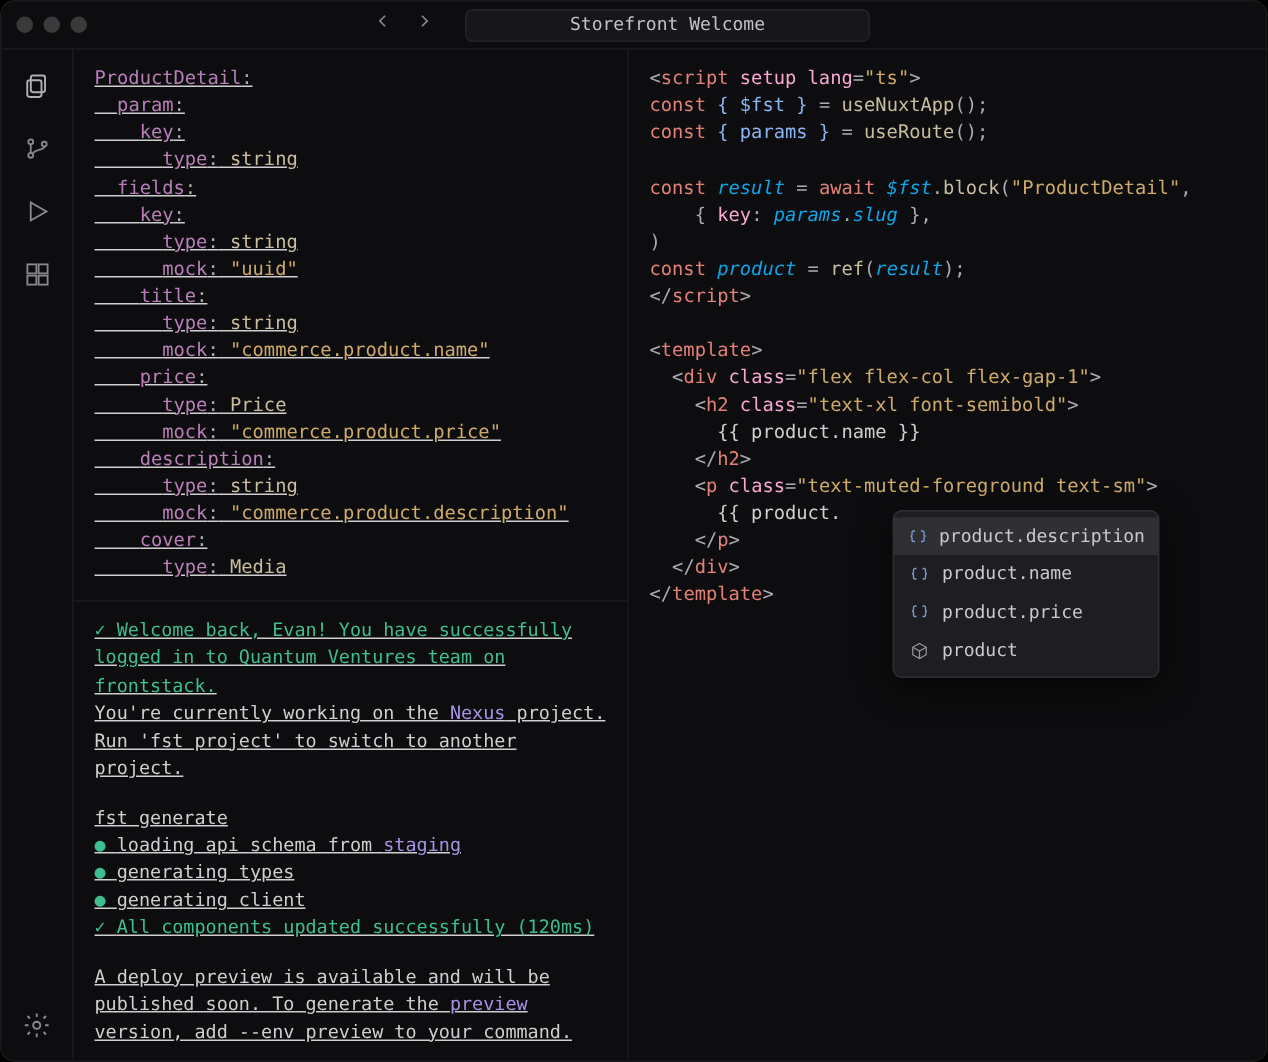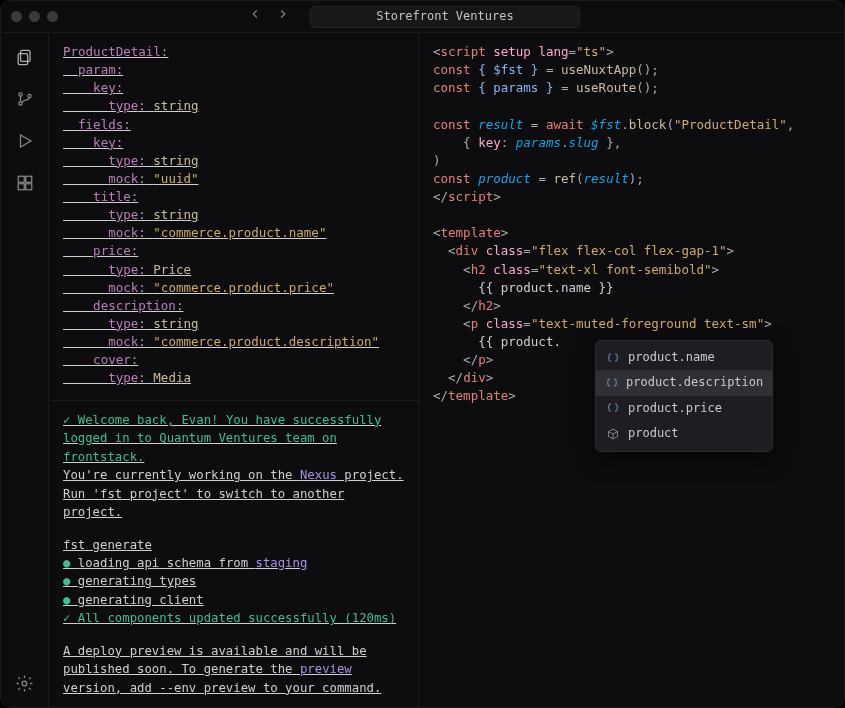--- a/index.html
+++ b/index.html
@@ -182,21 +182,21 @@
             <polyline points="15 18 9 12 15 6"></polyline>
           </svg>
       </span>
       <span>
         <svg width="14" height="14" viewBox="0 0 24 24" fill="none" stroke="currentColor" stroke-width="2">
             <polyline points="9 18 15 12 9 6"></polyline>
           </svg>
       </span>
     </div>
     <div class="addr">
-      <span>Storefront Ventures</span>
+      <span>Storefront Welcome</span>
     </div>
   </div>
 
   <div class="body">
 
     <div class="sidebar">
       <div class="icon">
         <svg width="19" height="19" viewBox="0 0 24 24" fill="none" stroke="#b0b0b4" stroke-width="1.6">
             <rect x="7" y="3" width="12" height="14" rx="2"></rect>
             <rect x="4" y="7" width="12" height="14" rx="2"></rect>
@@ -287,35 +287,35 @@
       <span class="mustache">{{ product.name }}</span>
     <span class="punct">&lt;/</span><span class="tag">h2</span><span class="punct">&gt;</span>
     <span class="punct">&lt;</span><span class="tag">p</span> <span class="attr">class</span><span class="punct">=</span><span class="str">"text-muted-foreground text-sm"</span><span class="punct">&gt;</span>
       <span class="mustache">{{ product.</span>
     <span class="punct">&lt;/</span><span class="tag">p</span><span class="punct">&gt;</span>
   <span class="punct">&lt;/</span><span class="tag">div</span><span class="punct">&gt;</span>
 <span class="punct">&lt;/</span><span class="tag">template</span><span class="punct">&gt;</span>
 </div>
 
       <div class="popup" id="autocomplete">
+          <div class="popup-item sel">
+            <span class="pi-icon">
+              <svg width="12" height="12" viewBox="0 0 24 24" fill="none" stroke="#7b9cd0" stroke-width="1.8">
+                <path d="M8 4H6a2 2 0 0 0-2 2v3a2 2 0 0 1-2 2 2 2 0 0 1 2 2v3a2 2 0 0 0 2 2h2M16 4h2a2 2 0 0 1 2 2v3a2 2 0 0 0 2 2 2 2 0 0 0-2 2v3a2 2 0 0 1-2 2h-2"></path>
+              </svg>
+            </span>
+            <span>product.description</span>
+          </div>
           <div class="popup-item">
             <span class="pi-icon">
               <svg width="12" height="12" viewBox="0 0 24 24" fill="none" stroke="#7b9cd0" stroke-width="1.8">
                 <path d="M8 4H6a2 2 0 0 0-2 2v3a2 2 0 0 1-2 2 2 2 0 0 1 2 2v3a2 2 0 0 0 2 2h2M16 4h2a2 2 0 0 1 2 2v3a2 2 0 0 0 2 2 2 2 0 0 0-2 2v3a2 2 0 0 1-2 2h-2"></path>
               </svg>
             </span>
             <span>product.name</span>
-          </div>
-          <div class="popup-item sel">
-            <span class="pi-icon">
-              <svg width="12" height="12" viewBox="0 0 24 24" fill="none" stroke="#7b9cd0" stroke-width="1.8">
-                <path d="M8 4H6a2 2 0 0 0-2 2v3a2 2 0 0 1-2 2 2 2 0 0 1 2 2v3a2 2 0 0 0 2 2h2M16 4h2a2 2 0 0 1 2 2v3a2 2 0 0 0 2 2 2 2 0 0 0-2 2v3a2 2 0 0 1-2 2h-2"></path>
-              </svg>
-            </span>
-            <span>product.description</span>
           </div>
           <div class="popup-item">
             <span class="pi-icon">
               <svg width="12" height="12" viewBox="0 0 24 24" fill="none" stroke="#7b9cd0" stroke-width="1.8">
                 <path d="M8 4H6a2 2 0 0 0-2 2v3a2 2 0 0 1-2 2 2 2 0 0 1 2 2v3a2 2 0 0 0 2 2h2M16 4h2a2 2 0 0 1 2 2v3a2 2 0 0 0 2 2 2 2 0 0 0-2 2v3a2 2 0 0 1-2 2h-2"></path>
               </svg>
             </span>
             <span>product.price</span>
           </div>
           <div class="popup-item">

